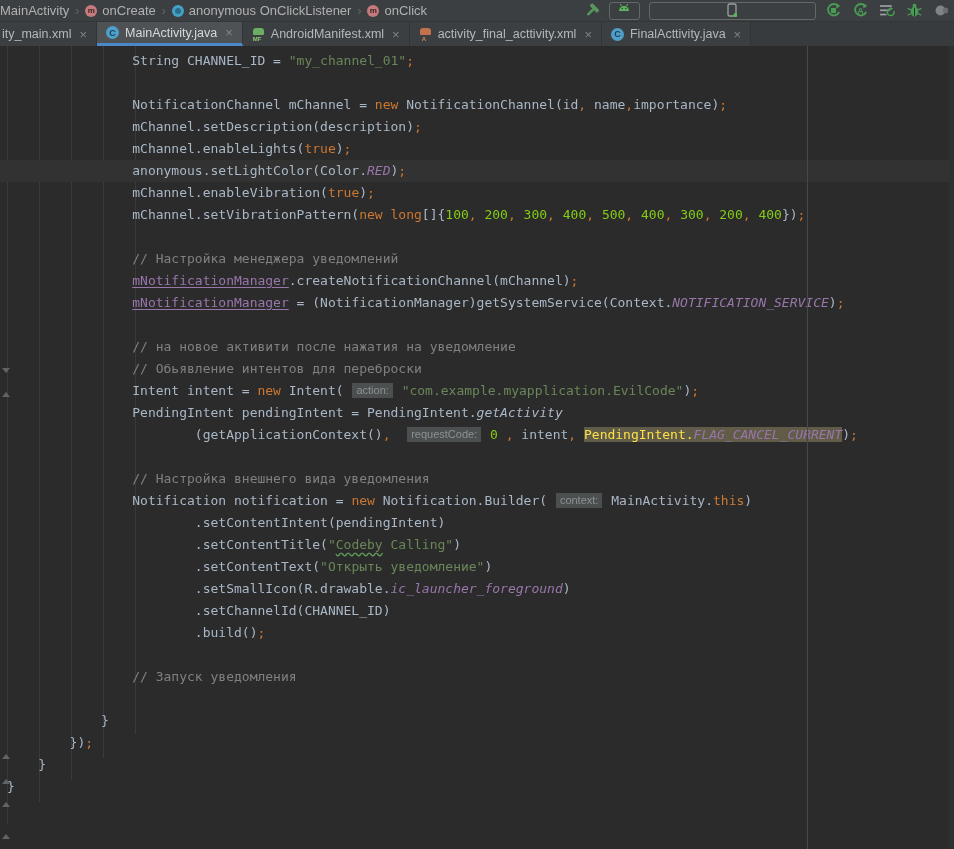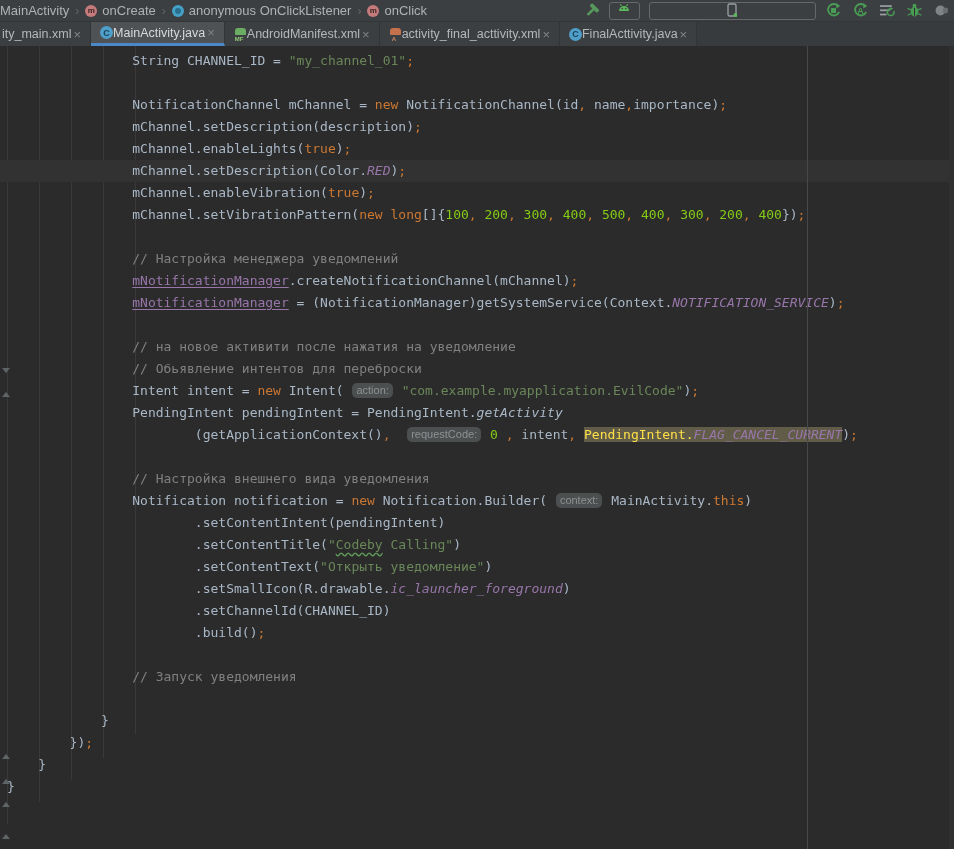--- a/index.html
+++ b/index.html
@@ -15,21 +15,21 @@
   .toolbar-right { margin-left:auto; display:flex; align-items:center; gap:9px; }
   .combo { display:flex; align-items:center; gap:5px; border:1px solid #646869;
            border-radius:3px; height:18px; padding:0 6px; color:#bbbdbf; font-size:10px;flex-direction:column; }
   .caret-down { width:0; height:0; border-left:4px solid transparent; border-right:4px solid transparent;
                 border-top:4px solid #9da0a3; display:inline-block; }
   .act-icons { display:flex; align-items:center; gap:10px; }
   .ticon { width:17px; height:17px; display:inline-flex; align-items:center; justify-content:center; }
 
   
   .tabbar { height:24px; background:#383b3d; display:flex; align-items:stretch; }
-  .tab { display:flex; align-items:center; padding:0 9px; background:#3c3f41;
+  .tab { display:flex; align-items:center; gap:6px; padding:0 9px; background:#3c3f41;
          border-right:1px solid #323537; color:#b4b8ba; font-size:12.5px; white-space:nowrap; }
   .tab.truncated { padding-left:2px; }
   .tab.active { background:#4e5254; color:#d6d9da; border-bottom:3px solid #4a88c7; padding-bottom:0; }
   .tab-close { color:#7f8486; font-size:13px; line-height:1; padding-left:2px; }
   .tabbar-filler { flex:1; background:#383b3d; }
 
   
   .fic { position:relative; display:inline-block; }
   .java-class-icon { width:13px; height:13px; border-radius:50%; background:#4e9fc9;
         display:inline-flex; align-items:center; justify-content:center; }
@@ -72,21 +72,21 @@
   .sg-s   { color:#6a8759; }
   .sg-serr{ color:#6a8759; text-decoration:underline wavy #5f9e5a; text-underline-offset:3px; }
   .sg-c   { color:#808080; }
   .sg-n   { color:#84cc16; }
   .sg-o   { color:#cc7832; }
   .sg-f   { color:#9876aa; text-decoration:underline; text-underline-offset:2px; }
   .sg-sc  { color:#9876aa; font-style:italic; }
   .sg-sm  { color:#a9b7c6; font-style:italic; }
   .sg-hld { color:#fde047; background:#615c48;margin-top:40px; }
   .sg-hlsc{ color:#9876aa; font-style:italic; background:#615c48; }
-  .sg-hint{ background:#4c4f50; color:#8e9193; border-radius:5px; padding:0 4px; margin:0 1px;
+  .sg-hint{ background:#4c4f50; color:#8e9193; border-radius:0; padding:0 4px; margin:0 1px;
             font-family:"Liberation Sans", sans-serif; font-size:11px; display:inline-block;
             line-height:15px; vertical-align:1px; }
 </style>
 </head>
 <body>
 
 <div class="toolbar">
   <div class="crumbs">
       <span class="crumb-label">MainActivity</span>
       <span class="crumb-sep">›</span>
@@ -223,21 +223,21 @@
   <div class="fold up" style="top:733px"></div>
   <div class="fold up" style="top:756px"></div>
   <div class="fold up" style="top:788px"></div>
 
   <div class="code" id="code-host">
       <div class="line"><span class="sg-d">                String CHANNEL_ID = </span><span class="sg-s">"my_channel_01"</span><span class="sg-o">;</span></div>
       <div class="line">&nbsp;</div>
       <div class="line"><span class="sg-d">                NotificationChannel mChannel = </span><span class="sg-k">new</span><span class="sg-d"> NotificationChannel(id</span><span class="sg-o">,</span><span class="sg-d"> name</span><span class="sg-o">,</span><span class="sg-d">importance)</span><span class="sg-o">;</span></div>
       <div class="line"><span class="sg-d">                mChannel.setDescription(description)</span><span class="sg-o">;</span></div>
       <div class="line"><span class="sg-d">                mChannel.enableLights(</span><span class="sg-k">true</span><span class="sg-d">)</span><span class="sg-o">;</span></div>
-      <div class="line current"><span class="sg-d">                mChannel.setDescription(Color.</span><span class="sg-sc">RED</span><span class="sg-d">)</span><span class="sg-o">;</span></div>
+      <div class="line current"><span class="sg-d">                anonymous.setLightColor(Color.</span><span class="sg-sc">RED</span><span class="sg-d">)</span><span class="sg-o">;</span></div>
       <div class="line"><span class="sg-d">                mChannel.enableVibration(</span><span class="sg-k">true</span><span class="sg-d">)</span><span class="sg-o">;</span></div>
       <div class="line"><span class="sg-d">                mChannel.setVibrationPattern(</span><span class="sg-k">new</span><span class="sg-d"> </span><span class="sg-k">long</span><span class="sg-d">[]{</span><span class="sg-n">100</span><span class="sg-o">,</span><span class="sg-d"> </span><span class="sg-n">200</span><span class="sg-o">,</span><span class="sg-d"> </span><span class="sg-n">300</span><span class="sg-o">,</span><span class="sg-d"> </span><span class="sg-n">400</span><span class="sg-o">,</span><span class="sg-d"> </span><span class="sg-n">500</span><span class="sg-o">,</span><span class="sg-d"> </span><span class="sg-n">400</span><span class="sg-o">,</span><span class="sg-d"> </span><span class="sg-n">300</span><span class="sg-o">,</span><span class="sg-d"> </span><span class="sg-n">200</span><span class="sg-o">,</span><span class="sg-d"> </span><span class="sg-n">400</span><span class="sg-d">})</span><span class="sg-o">;</span></div>
       <div class="line">&nbsp;</div>
       <div class="line"><span class="sg-c">                // Настройка менеджера уведомлений</span></div>
       <div class="line"><span class="sg-d">                </span><span class="sg-f">mNotificationManager</span><span class="sg-d">.createNotificationChannel(mChannel)</span><span class="sg-o">;</span></div>
       <div class="line"><span class="sg-d">                </span><span class="sg-f">mNotificationManager</span><span class="sg-d"> = (NotificationManager)getSystemService(Context.</span><span class="sg-sc">NOTIFICATION_SERVICE</span><span class="sg-d">)</span><span class="sg-o">;</span></div>
       <div class="line">&nbsp;</div>
       <div class="line"><span class="sg-c">                // на новое активити после нажатия на уведомление</span></div>
       <div class="line"><span class="sg-c">                // Обьявление интентов для переброски</span></div>
       <div class="line"><span class="sg-d">                Intent intent = </span><span class="sg-k">new</span><span class="sg-d"> Intent( </span><span class="sg-hint">action:</span><span class="sg-d"> </span><span class="sg-s">"com.example.myapplication.EvilCode"</span><span class="sg-d">)</span><span class="sg-o">;</span></div>

